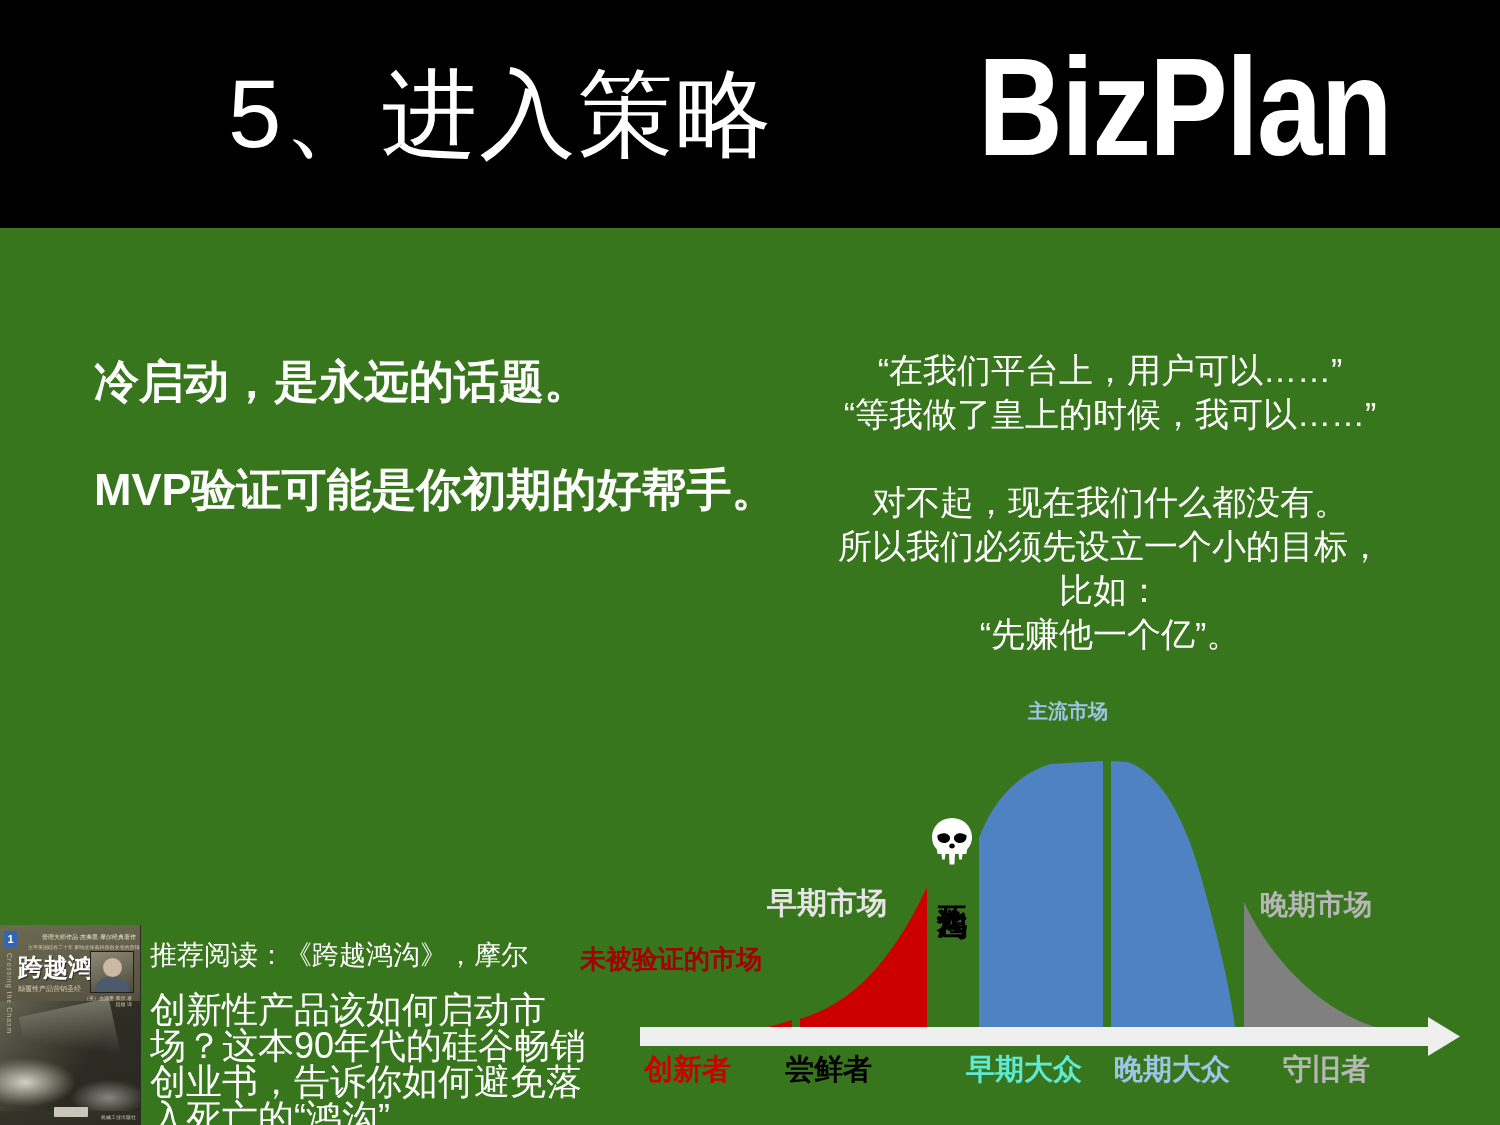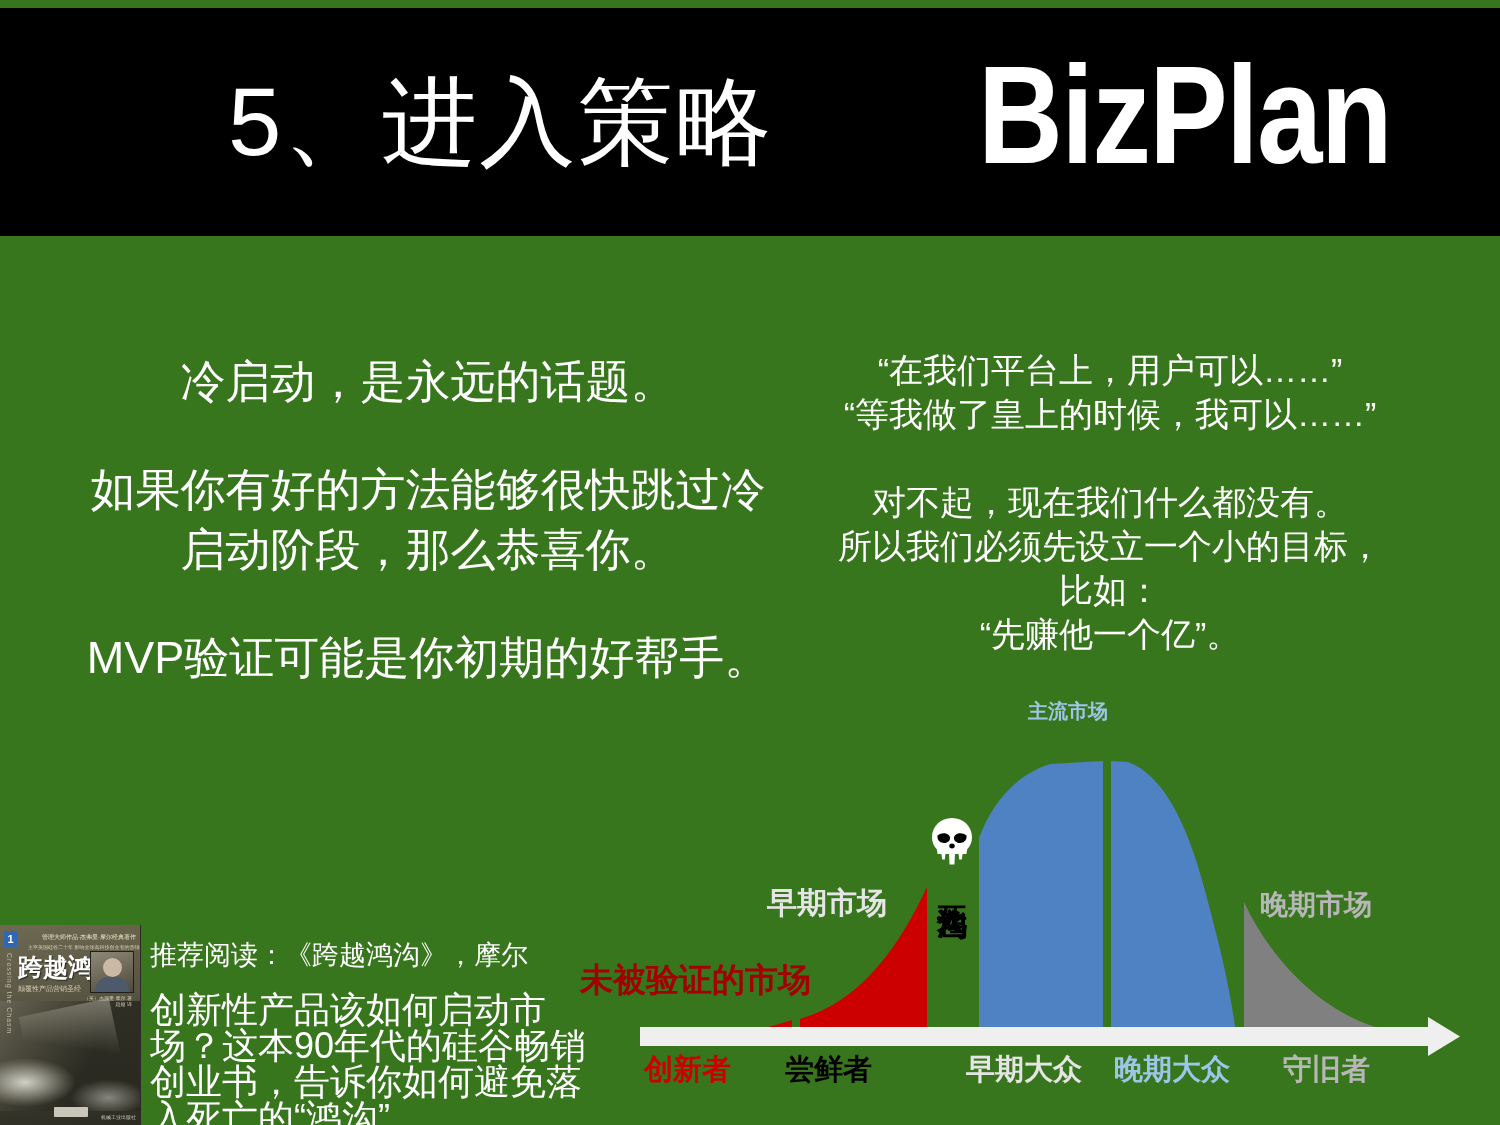--- a/index.html
+++ b/index.html
@@ -13,21 +13,21 @@
     height: 1125px;
     overflow: hidden;
     background: #38761d;
     font-family: "Liberation Sans", "DejaVu Sans", sans-serif;
   }
 
   
   .header {
     position: absolute;
     left: 0;
-    top: 8px;
+    top: 0;
     width: 1500px;
     height: 228px;
     background: #000000;
   }
   .header-title {
     position: absolute;
     left: 228px;
     top: 62px;
     font-size: 96px;
     line-height: 104px;
@@ -47,28 +47,27 @@
     font-family: "Liberation Sans Narrow", "Liberation Sans", sans-serif;
     transform: scaleX(0.84);
     transform-origin: left top;
     white-space: nowrap;
     letter-spacing: -2px;
   }
 
   
   .col-left {
     position: absolute;
-    left: 78px;
+    left: 94px;
     top: 352px;
     width: 700px;
-    text-align: center;
     color: #ffffff;
     font-size: 45px;
     line-height: 60px;
-    font-weight: 400;
+    font-weight: 700;
   }
   .col-left .para { margin-bottom: 48px; }
   .col-left .para:last-child { margin-bottom: 9px; }
 
   .col-right {
     position: absolute;
     left: 790px;
     top: 348px;
     width: 640px;
     text-align: center;
@@ -258,22 +257,22 @@
     left: 700px; top: 196px;
     font-size: 28px;
     color: #b7b7b7;
   }
   .lbl-early-market {
     left: 207px; top: 193px;
     font-size: 30px;
     color: #e5e5e5;
   }
   .lbl-unvalidated {
-    left: 20px; top: 268px;
-    font-size: 33px;
+    left: 20px; top: 252px;
+    font-size: 26px;
     color: #a30000;
   }
   .chasm-group {
     position: absolute;
     left: 363px;
     top: 126px;
     width: 58px;
     text-align: center;
   }
   .chasm-text {
@@ -295,37 +294,36 @@
     text-align: right;
   }
   .seg {
     position: absolute;
     font-size: 29px;
     font-weight: 700;
     white-space: nowrap;
   }
   .seg-0 { left: 84px;  color: #cc0000; }
   .seg-1 { left: 225px; color: #000000; }
-  .seg-2 { left: 406px; color: #e5e5e5; }
+  .seg-2 { left: 406px; color: #5eead4; }
   .seg-3 { left: 554px; color: #9fc5e8; }
   .seg-4 { left: 723px; color: #b7b7b7; }
 </style>
 </head>
 <body>
 
 <div class="slide">
 
   <div class="header">
     <div class="header-title">5、进入策略</div>
     <div class="header-logo">BizPlan</div>
   </div>
 
   <div class="col-left">
     <div class="para">冷启动，是永远的话题。</div>
-    <div class="para">如果你有好的方法能够很快跳过冷启动阶段，那么恭喜你。</div>
     <div class="para">MVP验证可能是你初期的好帮手。</div>
   </div>
 
   <div class="col-right">
     <div class="para" style="white-space:pre-line;">“在我们平台上，用户可以……”
 “等我做了皇上的时候，我可以……”</div>
     <div class="para" style="white-space:pre-line;">对不起，现在我们什么都没有。
 所以我们必须先设立一个小的目标，
 比如：
 “先赚他一个亿”。</div>

